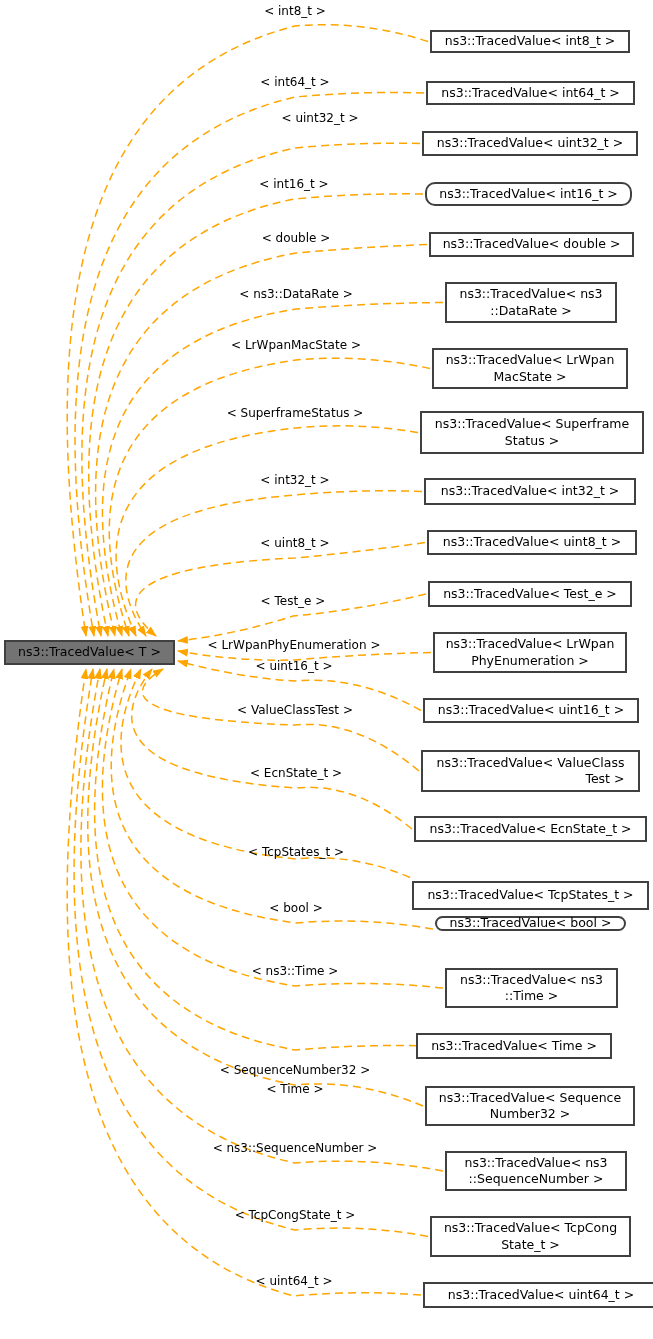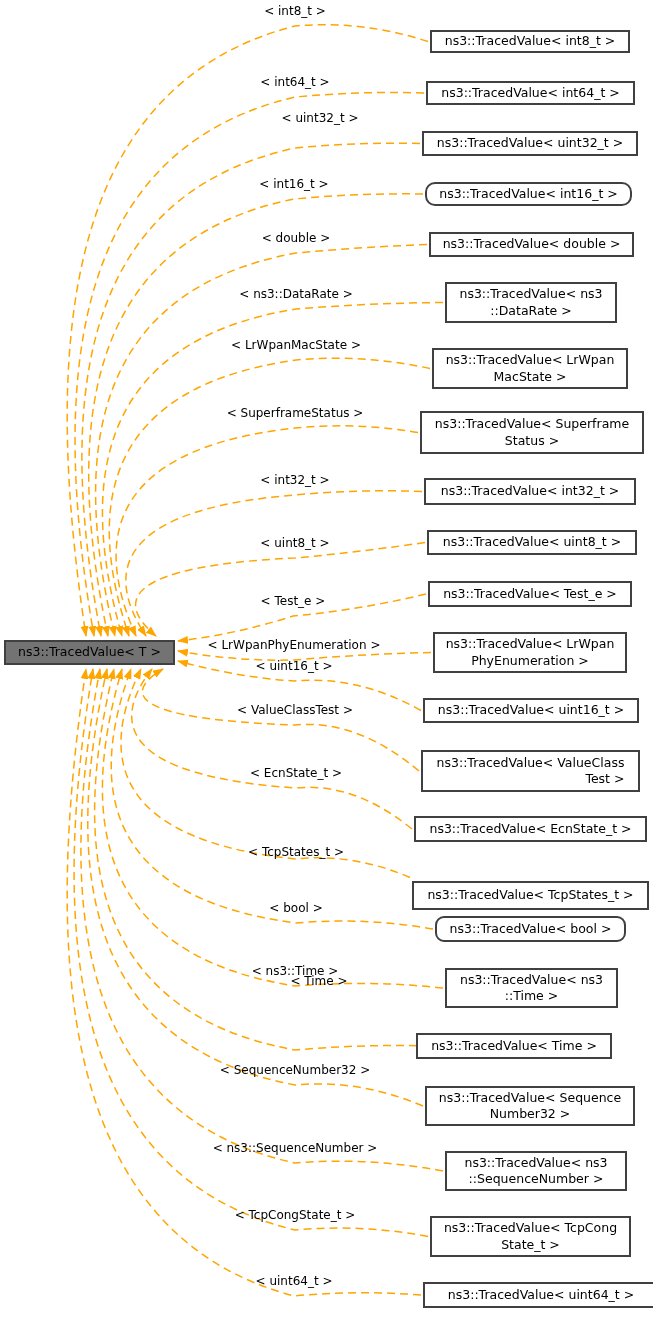--- a/index.html
+++ b/index.html
@@ -146,32 +146,32 @@
       </div>
       <div class="edge-label" style="left: 295px; top: 710px;">&lt; ValueClassTest &gt;</div>
       <div class="class-box" style="left: 414px; top: 816px; width: 233px; height: 26px; border-color: rgb(64, 64, 64);">
         <div><span>ns3::TracedValue&lt; EcnState_t &gt;</span></div>
       </div>
       <div class="edge-label" style="left: 296px; top: 773px;">&lt; EcnState_t &gt;</div>
       <div class="class-box" style="left: 412px; top: 865px; width: 237px; height: 29px; border-color: rgb(64, 64, 64); margin-top: 16px;">
         <div><span>ns3::TracedValue&lt; TcpStates_t &gt;</span></div>
       </div>
       <div class="edge-label" style="left: 296px; top: 844px; margin-top: 8px;">&lt; TcpStates_t &gt;</div>
-      <div class="class-box" style="left: 435px; top: 916px; width: 191px; height: 26px; border-color: rgb(64, 64, 64); border-radius: 9px;">
+      <div class="class-box" style="left: 435px; top: 916px; width: 191px; height: 15px; border-color: rgb(64, 64, 64); border-radius: 9px;">
         <div><span>ns3::TracedValue&lt; bool &gt;</span></div>
       </div>
       <div class="edge-label" style="left: 296px; top: 908px;">&lt; bool &gt;</div>
       <div class="class-box" style="left: 445px; top: 968px; width: 173px; height: 40px; border-color: rgb(64, 64, 64);">
         <div><span>ns3::TracedValue&lt; ns3</span><br><span>::Time &gt;</span></div>
       </div>
       <div class="edge-label" style="left: 295px; top: 971px;">&lt; ns3::Time &gt;</div>
       <div class="class-box" style="left: 416px; top: 1033px; width: 196px; height: 26px; border-color: rgb(64, 64, 64);">
         <div><span>ns3::TracedValue&lt; Time &gt;</span></div>
       </div>
-      <div class="edge-label" style="left: 295px; top: 981px; margin-left: 24px;">&lt; Time &gt;</div>
+      <div class="edge-label" style="left: 295px; top: 1089px;">&lt; Time &gt;</div>
       <div class="class-box" style="left: 425px; top: 1086px; width: 210px; height: 40px; border-color: rgb(64, 64, 64);">
         <div><span>ns3::TracedValue&lt; Sequence</span><br><span>Number32 &gt;</span></div>
       </div>
       <div class="edge-label" style="left: 295px; top: 1070px;">&lt; SequenceNumber32 &gt;</div>
       <div class="class-box" style="left: 445px; top: 1151px; width: 182px; height: 40px; border-color: rgb(64, 64, 64);">
         <div><span>ns3::TracedValue&lt; ns3</span><br><span>::SequenceNumber &gt;</span></div>
       </div>
       <div class="edge-label" style="left: 295px; top: 1148px;">&lt; ns3::SequenceNumber &gt;</div>
       <div class="class-box" style="left: 430px; top: 1216px; width: 201px; height: 41px; border-color: rgb(64, 64, 64);">
         <div><span>ns3::TracedValue&lt; TcpCong</span><br><span>State_t &gt;</span></div>

